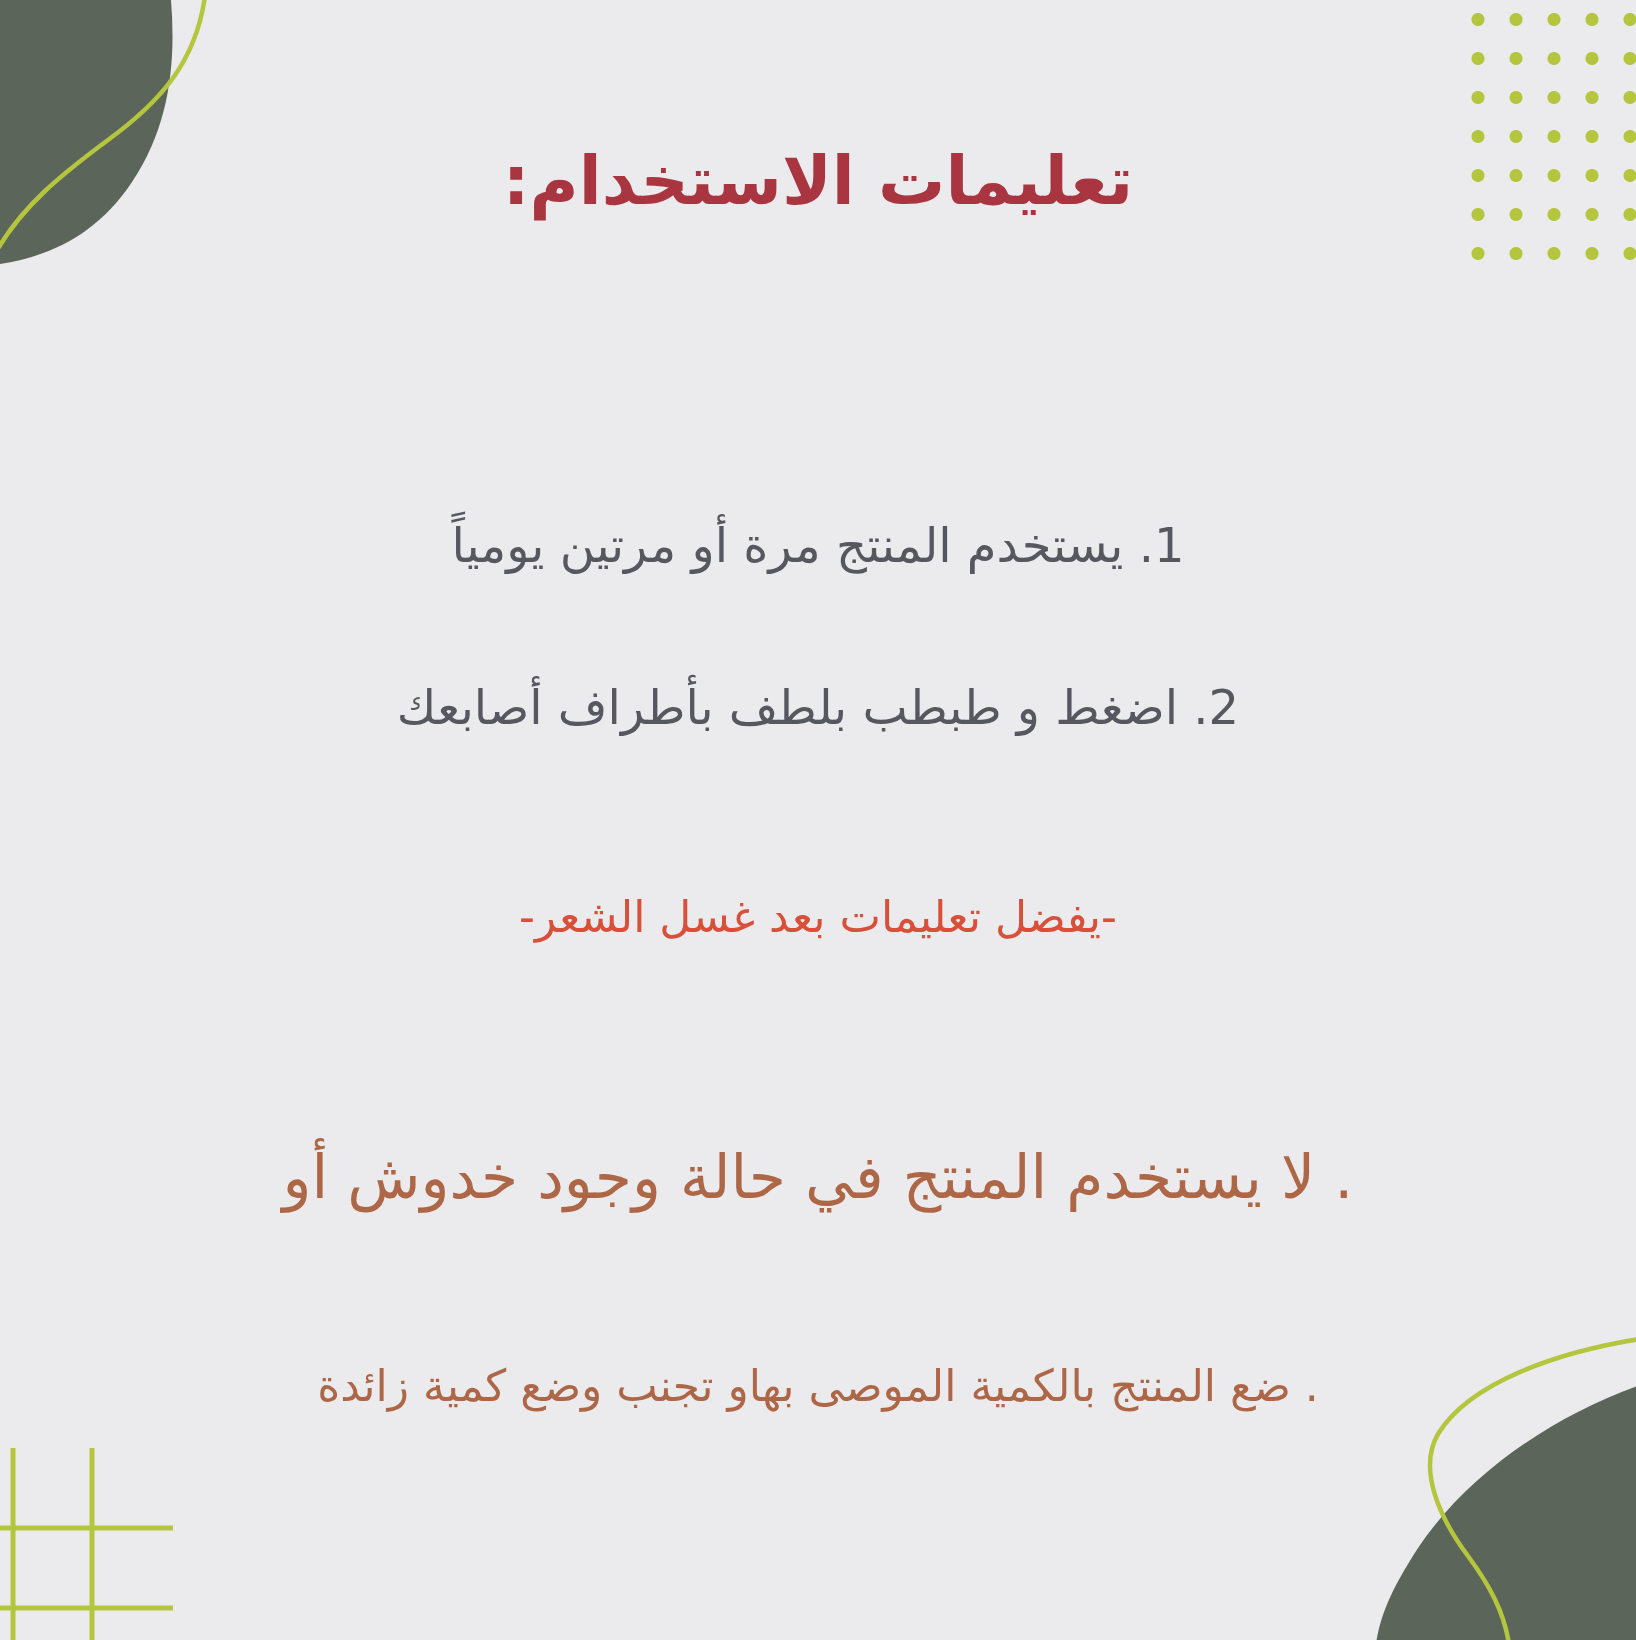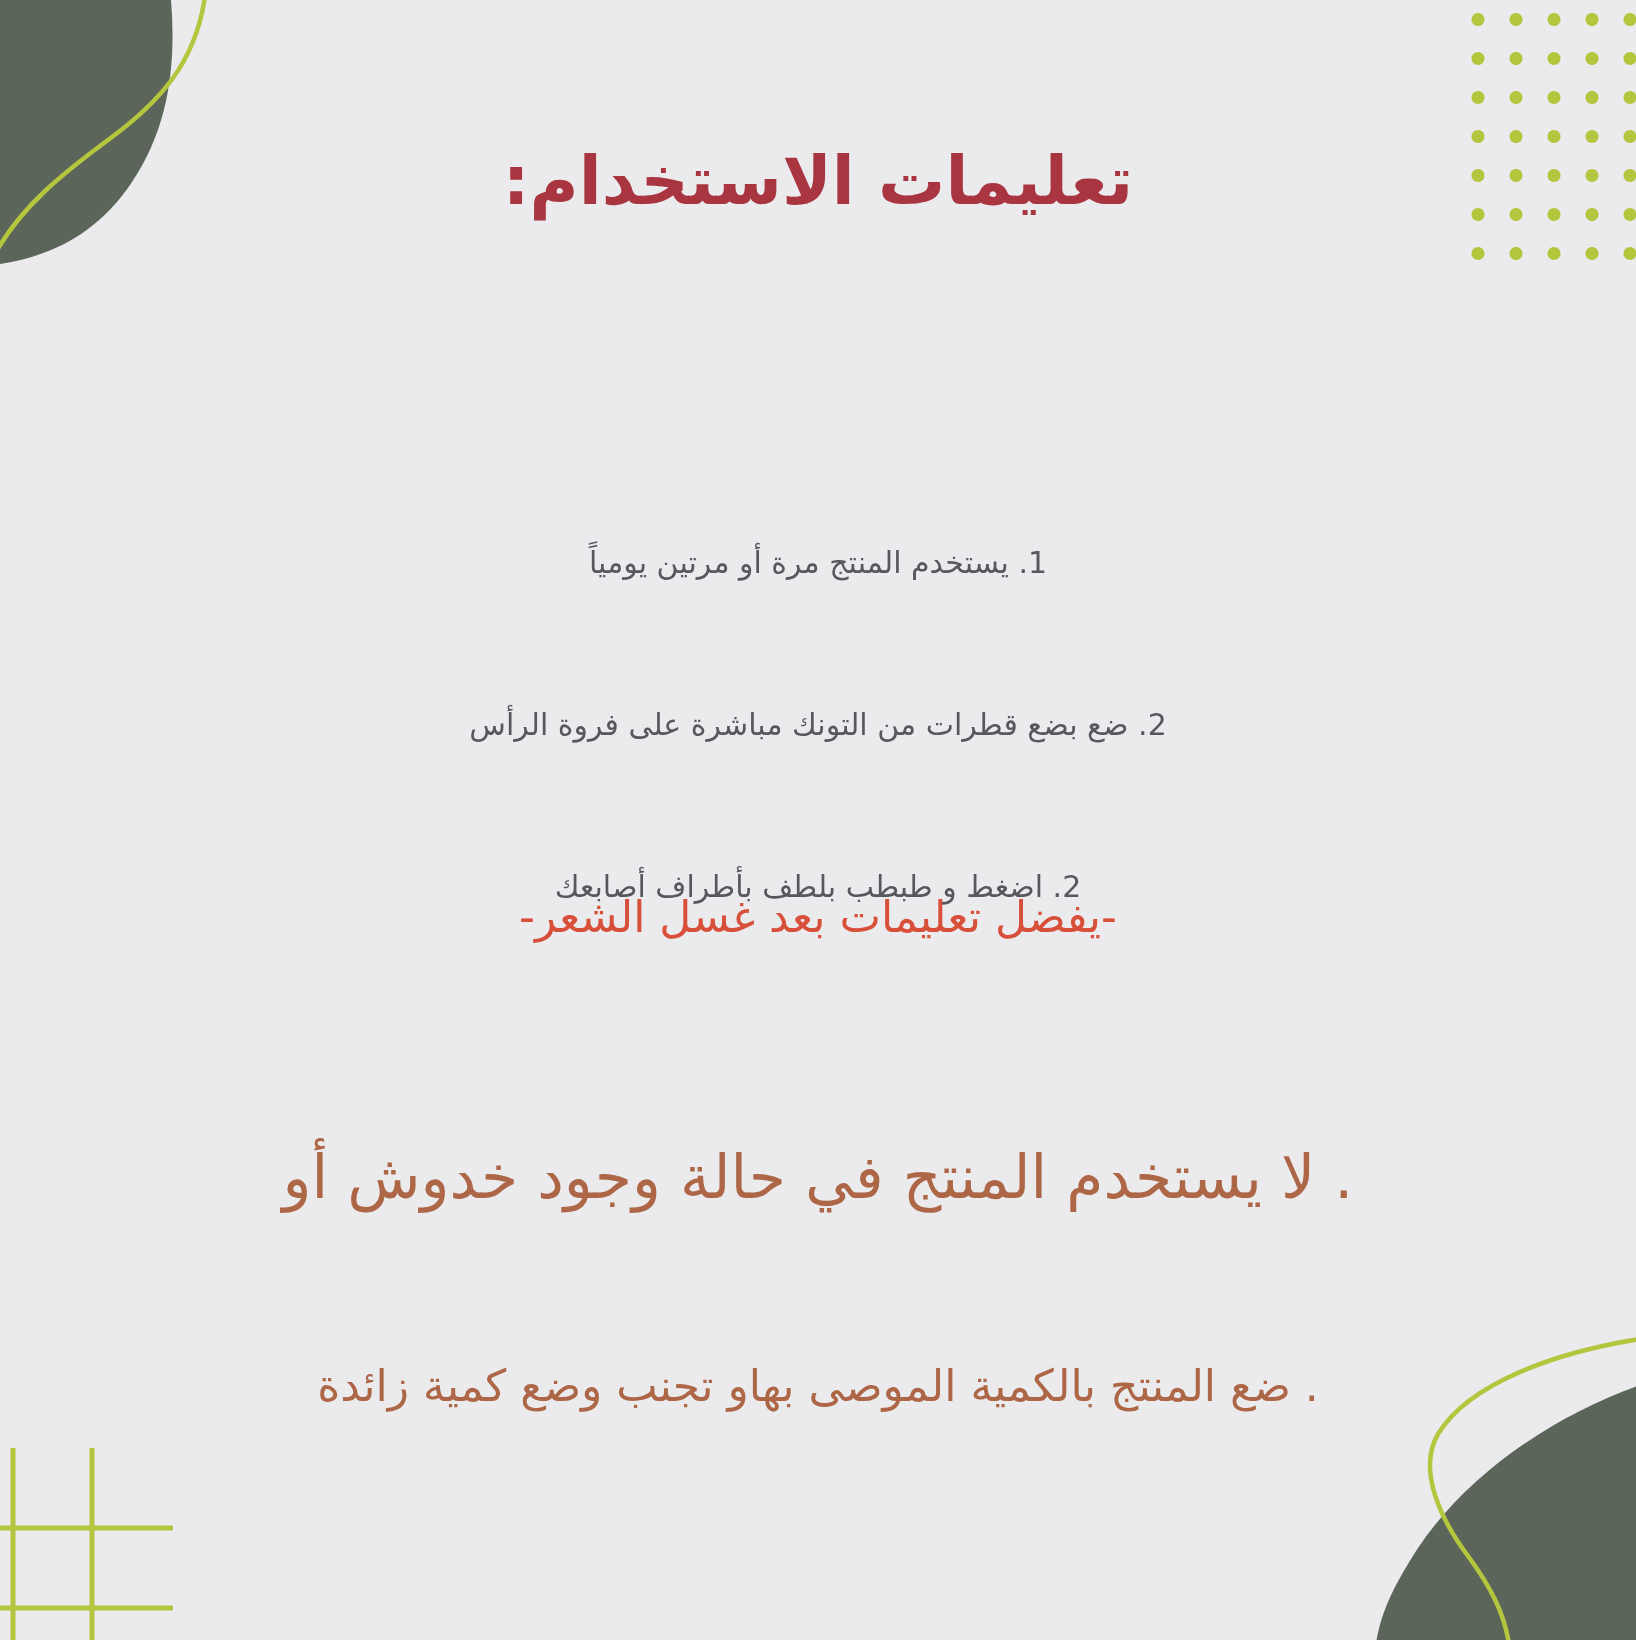--- a/index.html
+++ b/index.html
@@ -25,21 +25,21 @@
   }
   .txt{
     position:absolute;left:0;width:100%;
     direction:rtl;text-align:center;white-space:pre-line;
   }
   .title{
     top:116px;font-size:67px;line-height:130px;font-weight:bold;
     color:var(--title_red);
   }
   .steps{
-    top:441px;font-size:30px;line-height:81px;
+    top:424px;font-size:48px;line-height:81px;
     color:var(--body_gray);
   }
   .step{display:block;}
   .tip{
     top:885px;font-size:44px;line-height:64px;
     color:var(--accent_red);
   }
   .warn-a{
     top:1066px;font-size:60px;line-height:74px;
     color:var(--warn_brown);
@@ -71,21 +71,20 @@
 
   <path d="M1640,1339 C1558,1352 1470,1382 1438,1434 C1417,1470 1441,1520 1468,1556 C1490,1586 1504,1612 1509,1644" style="fill:none;stroke:var(--lime);stroke-width:4.5;"></path>
 </svg>
 
 <div class="dots-grid"></div>
 
 <div class="txt title">تعليمات الاستخدام:</div>
 
 <div class="steps txt">
   <span class="step">1. يستخدم المنتج مرة أو مرتين يومياً</span>
-  <span class="step">2. ضع بضع قطرات من التونك مباشرة على فروة الرأس</span>
   <span class="step">2. اضغط و طبطب بلطف بأطراف أصابعك</span>
 </div>
 
 <div class="txt tip">-يفضل تعليمات بعد غسل الشعر-</div>
 
 <div class="txt warn-a">
   <span class="warn-line">. لا يستخدم المنتج في حالة وجود خدوش أو</span>
 </div>
 
 <div class="txt warn-b">. ضع المنتج بالكمية الموصى بهاو تجنب وضع كمية زائدة</div>

